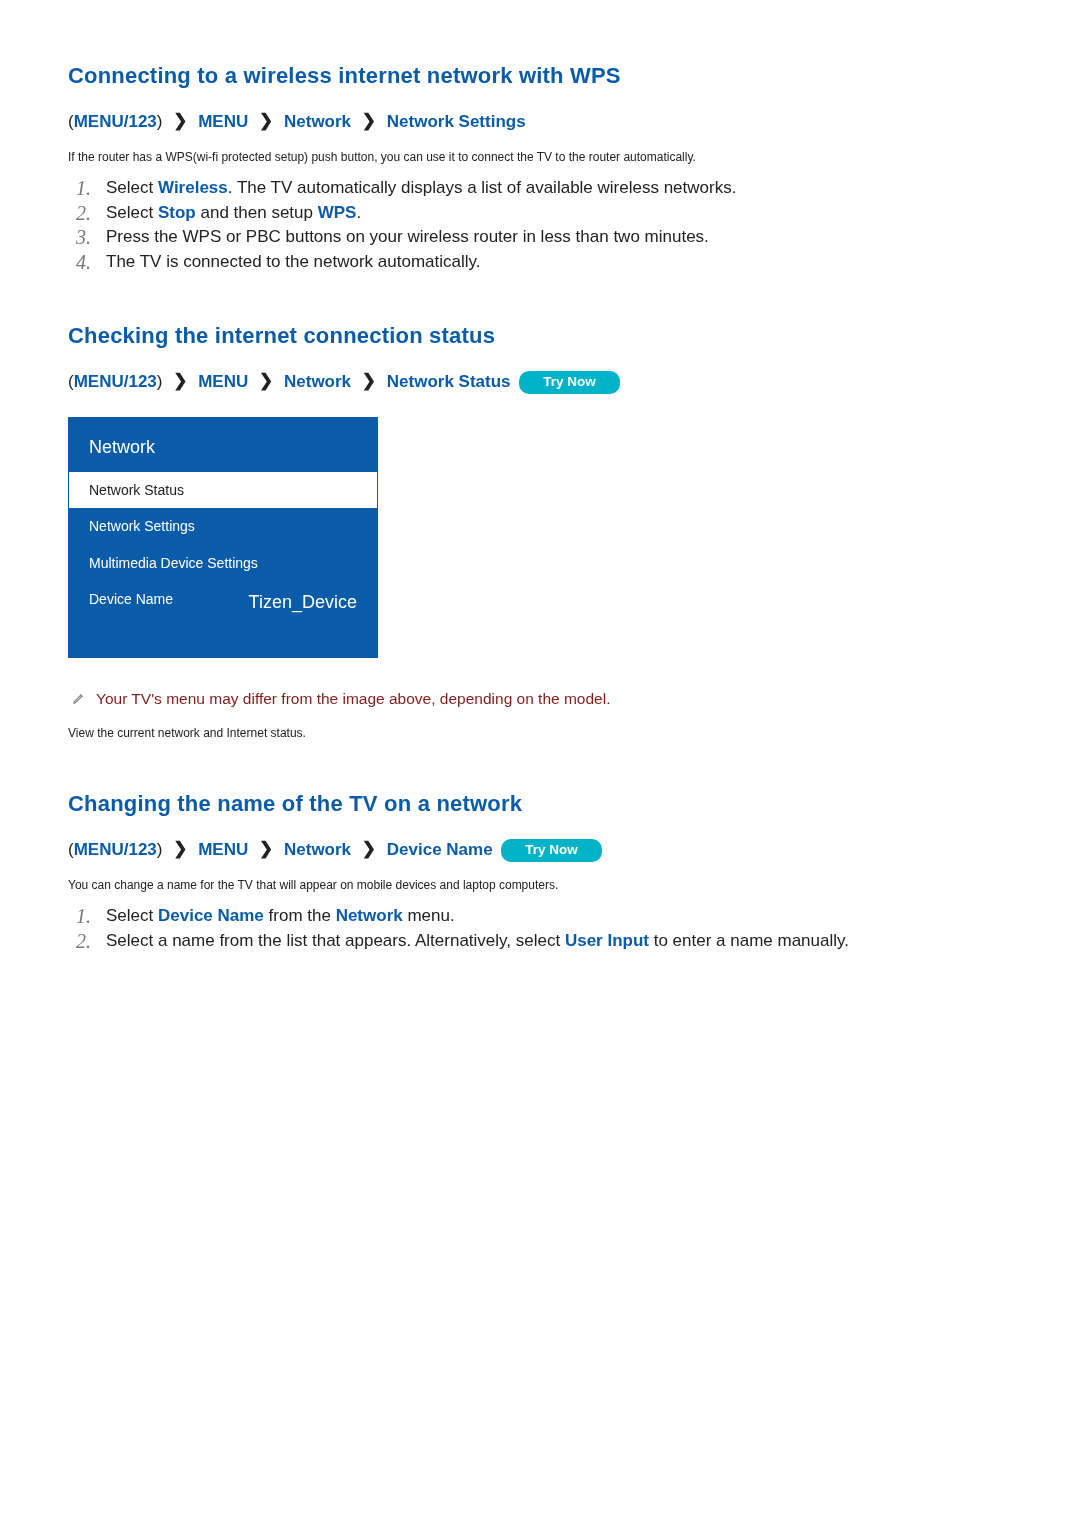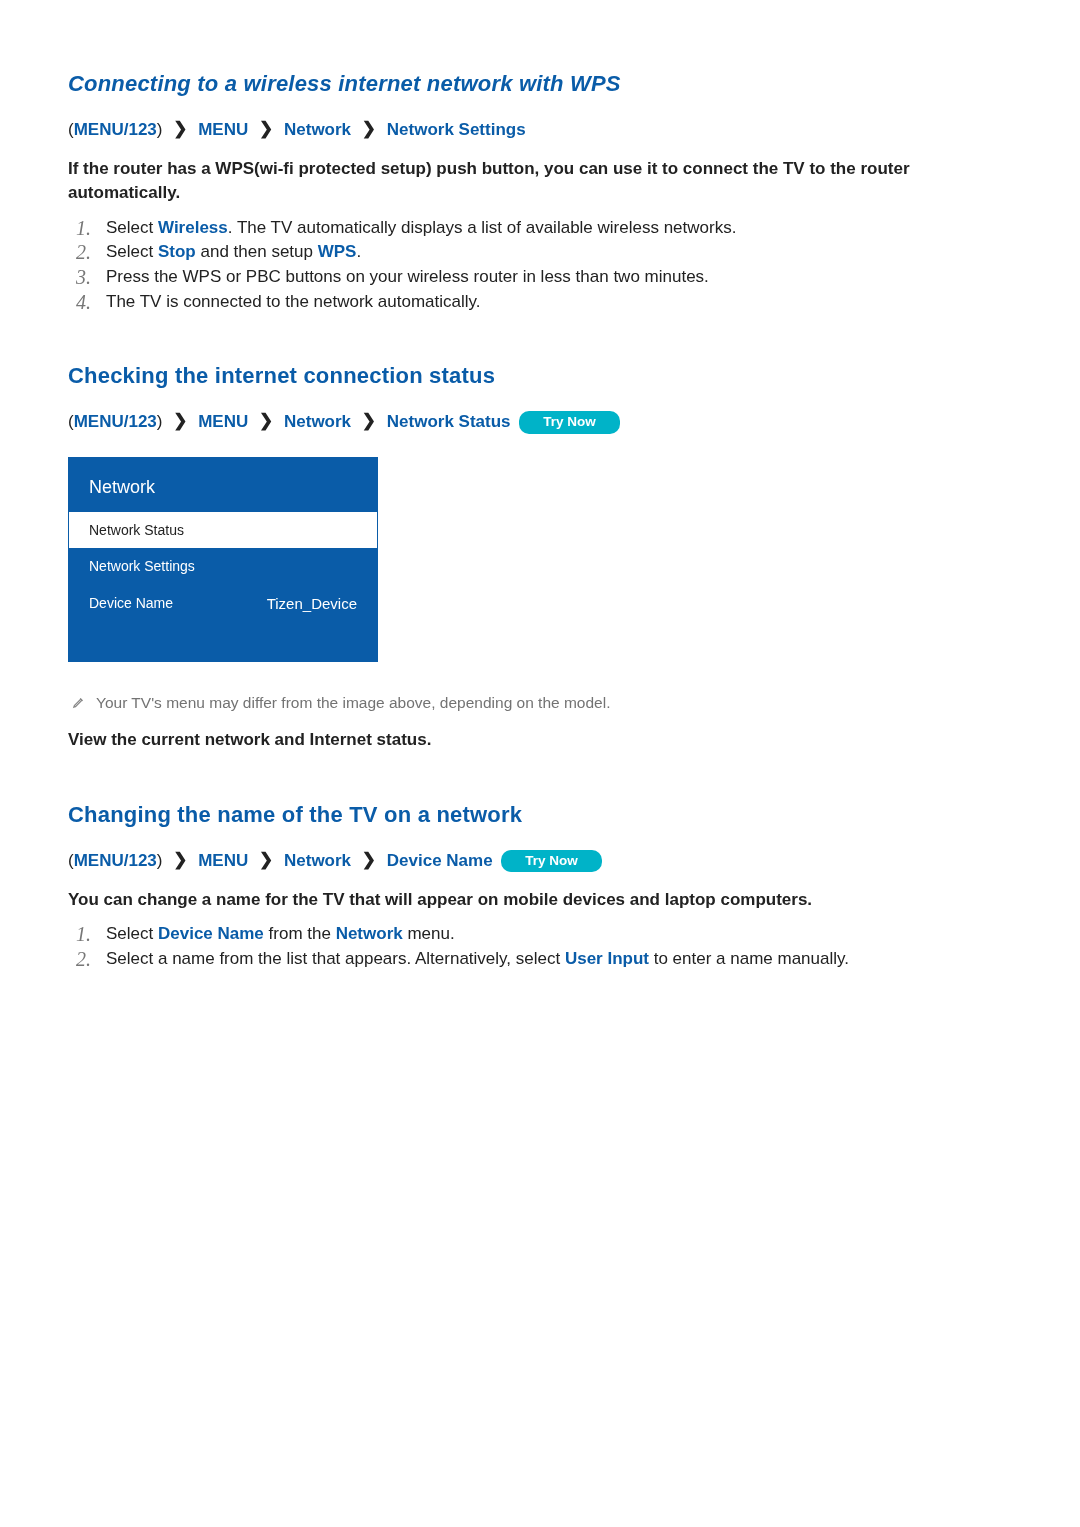--- a/index.html
+++ b/index.html
@@ -12,40 +12,39 @@
     font-size: 17px;
   }
   .section-title {
     color: #0a5ca8;
     font-size: 22px;
     font-weight: 600;
     margin-top: 46px;
     margin-bottom: 18px;
     letter-spacing: 0.2px;
   }
-  .section-title.first { margin-top: 8px; font-style: italic; }
+  .section-title.first { margin-top: 0; }
   .breadcrumb {
     font-size: 17px;
     margin-bottom: 14px;
   }
   .breadcrumb .paren { color: #222; }
   .breadcrumb .seg { color: #0a5ca8; font-weight: 600; }
   .breadcrumb .chev {
     display: inline-block;
     font-weight: bold;
     margin: 0 6px;
     color: #222;
     position: relative;
     top: -1px;
   }
   .body-text {
-    font-size: 17px;
+    font-size: 12px;
     margin-bottom: 10px;
     color: #222;
-    font-weight: bold;
   }
   ol.steps {
     list-style: none;
     counter-reset: step;
     margin: 6px 0 4px 8px;
   }
   ol.steps li {
     counter-increment: step;
     position: relative;
     padding-left: 30px;
@@ -95,26 +94,26 @@
   }
   .menu-box .mb-item.selected {
     background: #fff;
     color: #222;
     border-left: 4px solid #fff;
     padding-left: 16px;
     font-weight: 500;
   }
   .menu-box .mb-item .right {
     float: right;
-    font-size: 15px;
+    font-size: 18px;
   }
   .note {
     margin-top: 30px;
     font-size: 15.5px;
-    color: #737373;
+    color: #7f1d1d;
     position: relative;
     padding-left: 28px;
   }
   .note-icon {
     position: absolute;
     left: 4px;
     top: 1px;
     width: 14px; height: 14px;
     color: #888;
   }
@@ -158,20 +157,21 @@
   <span class="seg">Network</span>
   <span class="chev">❯</span>
   <span class="seg">Network Status</span>
   <span class="try-now">Try Now</span>
 </div>
 
 <div class="menu-box">
   <div class="mb-title">Network</div>
   <div class="mb-item selected">Network Status</div>
   <div class="mb-item">Network Settings</div>
+  <div class="mb-item">Multimedia Device Settings</div>
   <div class="mb-item">
     <span>Device Name</span>
     <span class="right">Tizen_Device</span>
   </div>
 </div>
 
 <div class="note">
   <span class="note-icon">
     <svg viewBox="0 0 24 24" fill="none" stroke="currentColor" stroke-width="2">
         <path d="M3 21l3-1 11-11-2-2L4 18l-1 3z"></path>

